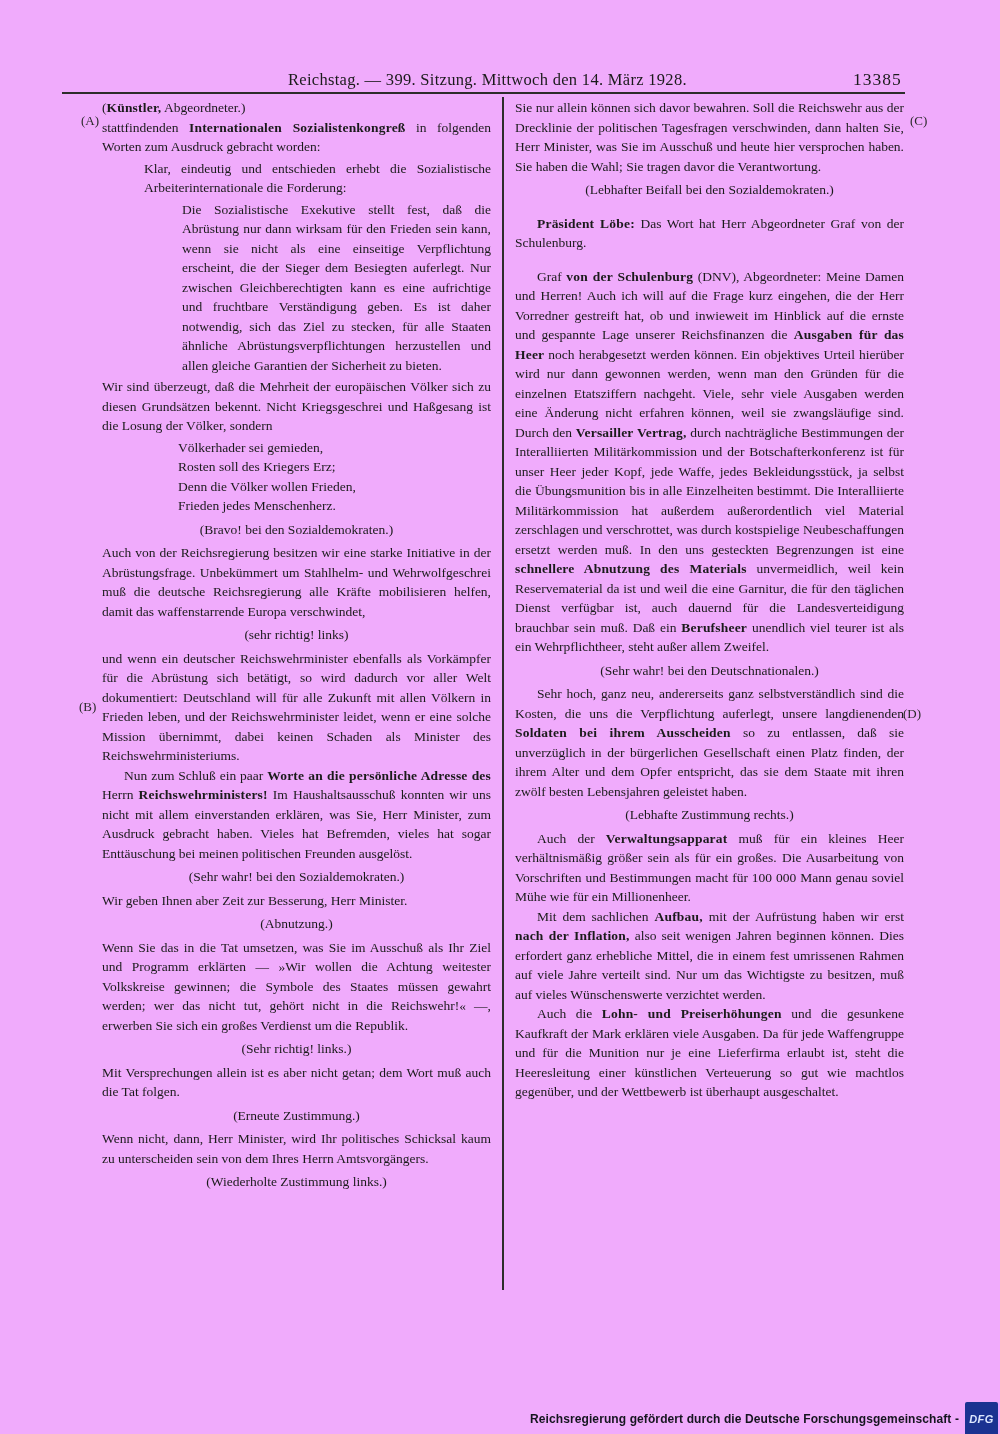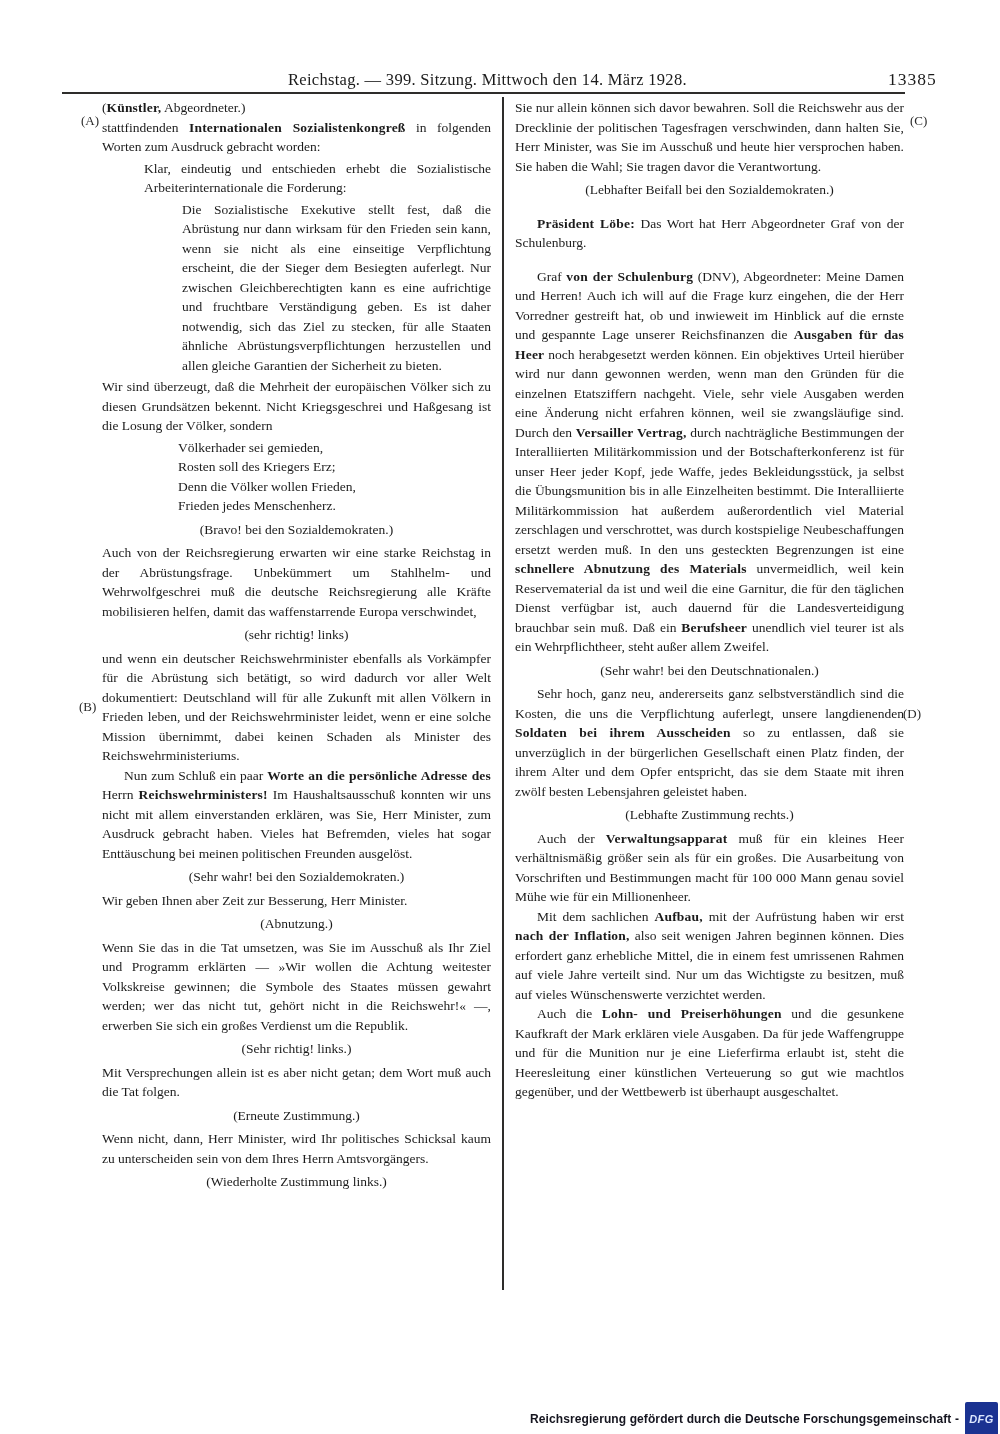--- a/index.html
+++ b/index.html
@@ -1,31 +1,31 @@
 <!DOCTYPE html>
 <html lang="de"><head>
 <meta charset="utf-8">
 <style>
   html,body{margin:0;padding:0;background:#e8e8e6;}
   #page{
     position:relative;
     width:1000px;height:1434px;
-    background:#ffffff;
+    background:#f0abfc;
     font-family:"Liberation Serif", serif;
     color:#1b1b1b;
     overflow:hidden;
     margin:0 auto;
   }
   
   .header-title{
     position:absolute;top:70px;left:288px;
     font-size:16.5px;letter-spacing:.3px;white-space:nowrap;
   }
   .page-number{
-    position:absolute;top:69px;left:888px;
+    position:absolute;top:69px;left:853px;
     font-size:17.5px;letter-spacing:1px;
   }
   .header-rule{
     position:absolute;top:92px;left:62px;width:843px;height:2px;
     background:#2e2d2b;
   }
   .column-divider{
     position:absolute;top:97px;left:502px;width:2px;height:1193px;
     background:#2e2d2b;
   }
@@ -91,21 +91,21 @@
       <p class="quote1">Klar, eindeutig und entschieden erhebt die Sozialistische Arbeiterinternationale die Forderung:</p>
       <p class="quote2">Die Sozialistische Exekutive stellt fest, daß die Abrüstung nur dann wirksam für den Frieden sein kann, wenn sie nicht als eine einseitige Verpflichtung erscheint, die der Sieger dem Besiegten auferlegt. Nur zwischen Gleichberechtigten kann es eine aufrichtige und fruchtbare Verständigung geben. Es ist daher notwendig, sich das Ziel zu stecken, für alle Staaten ähnliche Abrüstungsverpflichtungen herzustellen und allen gleiche Garantien der Sicherheit zu bieten.</p>
       <p class="para">Wir sind überzeugt, daß die Mehrheit der europäischen Völker sich zu diesen Grundsätzen bekennt. Nicht Kriegsgeschrei und Haßgesang ist die Losung der Völker, sondern</p>
       <div class="verse">
         <div>Völkerhader sei gemieden,</div>
         <div>Rosten soll des Kriegers Erz;</div>
         <div>Denn die Völker wollen Frieden,</div>
         <div>Frieden jedes Menschenherz.</div>
       </div>
       <p class="stage">(Bravo! bei den Sozialdemokraten.)</p>
-      <p class="para">Auch von der Reichsregierung erwarten wir eine starke Reichstag in der Abrüstungsfrage. Unbekümmert um Stahlhelm- und Wehrwolfgeschrei muß die deutsche Reichsregierung alle Kräfte mobilisieren helfen, damit das waffenstarrende Europa verschwindet,</p>
+      <p class="para">Auch von der Reichsregierung besitzen wir eine starke Initiative in der Abrüstungsfrage. Unbekümmert um Stahlhelm- und Wehrwolfgeschrei muß die deutsche Reichsregierung alle Kräfte mobilisieren helfen, damit das waffenstarrende Europa verschwindet,</p>
       <p class="stage">(sehr richtig! links)</p>
       <p class="para">und wenn ein deutscher Reichswehrminister ebenfalls als Vorkämpfer für die Abrüstung sich betätigt, so wird dadurch vor aller Welt dokumentiert: Deutschland will für alle Zukunft mit allen Völkern in Frieden leben, und der Reichswehrminister leidet, wenn er eine solche Mission übernimmt, dabei keinen Schaden als Minister des Reichswehrministeriums.</p>
       <p class="para indent">Nun zum Schluß ein paar <strong>Worte an die persönliche Adresse des</strong> Herrn <strong>Reichswehrministers!</strong> Im Haushaltsausschuß konnten wir uns nicht mit allem einverstanden erklären, was Sie, Herr Minister, zum Ausdruck gebracht haben. Vieles hat Befremden, vieles hat sogar Enttäuschung bei meinen politischen Freunden ausgelöst.</p>
       <p class="stage">(Sehr wahr! bei den Sozialdemokraten.)</p>
       <p class="para">Wir geben Ihnen aber Zeit zur Besserung, Herr Minister.</p>
       <p class="stage">(Abnutzung.)</p>
       <p class="para">Wenn Sie das in die Tat umsetzen, was Sie im Ausschuß als Ihr Ziel und Programm erklärten — »Wir wollen die Achtung weitester Volkskreise gewinnen; die Symbole des Staates müssen gewahrt werden; wer das nicht tut, gehört nicht in die Reichswehr!« —, erwerben Sie sich ein großes Verdienst um die Republik.</p>
       <p class="stage">(Sehr richtig! links.)</p>
       <p class="para">Mit Versprechungen allein ist es aber nicht getan; dem Wort muß auch die Tat folgen.</p>
       <p class="stage">(Erneute Zustimmung.)</p>

